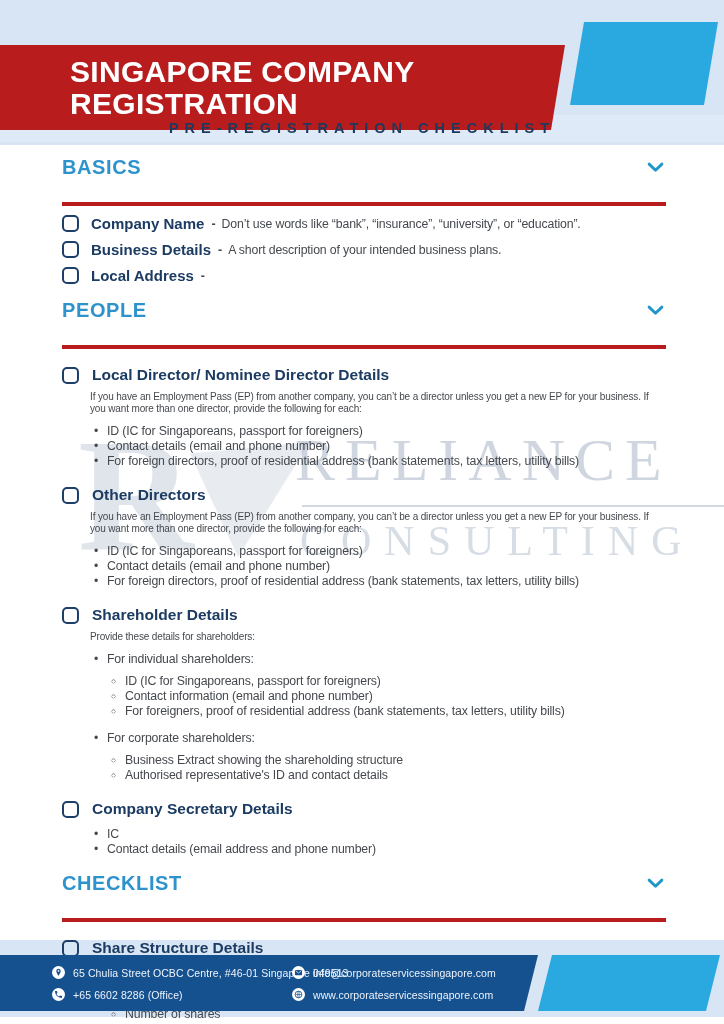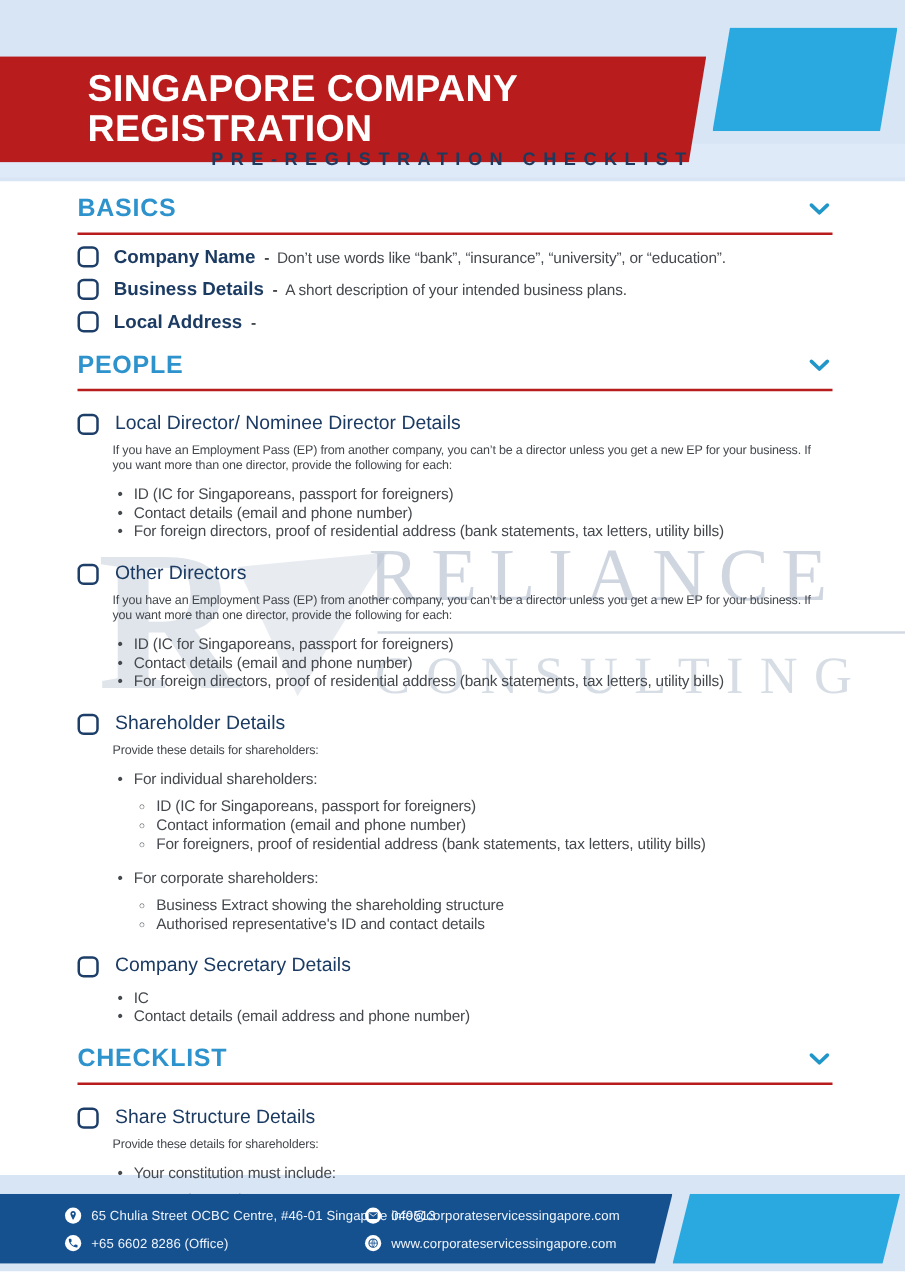--- a/index.html
+++ b/index.html
@@ -32,36 +32,36 @@
               letter-spacing:10px; color:rgba(168,180,198,0.55); }
   .wm-rule { position:absolute; left:242px; right:0; top:83px; height:2px; background:rgba(168,180,198,0.5); }
   .wm-line2 { position:absolute; left:240px; top:95px; font-family:"Liberation Serif", serif; font-size:42px;
               letter-spacing:13px; color:rgba(175,187,204,0.5); }
 
   
   .content { position:absolute; top:156px; left:62px; width:604px; z-index:1; }
   .section { margin-top:15px; }
   .section:first-child { margin-top:0; }
   .sec-head { display:flex; justify-content:space-between; align-items:center;
-              padding-bottom:7px; border-bottom:2px solid #b91c1c; }
+              padding-bottom:23px; border-bottom:4px solid #b91c1c; }
   .sec-title { color:#2e93cc; font-weight:bold; font-size:20px; letter-spacing:0.6px; }
   .chev { display:flex; align-items:center; margin-right:2px; cursor:pointer; }
 
   .b-row { display:flex; align-items:center; margin-top:9px; }
   .cbx { width:17px; height:17px; border:2.6px solid #1c3e68; border-radius:5px; background:transparent;
          flex-shrink:0; display:inline-block; cursor:pointer; }
   .b-row .cbx { margin-right:12px; }
   .b-label { color:#1c3b63; font-weight:bold; font-size:15px; margin-right:7px; white-space:nowrap; }
   .b-sep { color:#45494e; font-weight:bold; font-size:12.5px; margin-right:6px; }
   .b-desc { color:#45494e; font-size:12.3px; letter-spacing:-0.15px; }
 
   .c-item { margin-top:17px; }
   .c-head { display:flex; align-items:center; }
   .c-head .cbx { margin-right:13px; }
-  .c-label { color:#1c3b63; font-weight:normal; font-size:15.5px; }
+  .c-label { color:#1c3b63; font-weight:bold; font-size:15.5px; }
   .c-para { margin:7px 0 0 28px; color:#45494e; font-size:10px; line-height:1.2; letter-spacing:-0.15px; }
   .u1 { margin:9px 0 0 28px; list-style:none; color:#45494e; font-size:12.3px; line-height:1.22; letter-spacing:-0.15px; }
   .b1 { position:relative; padding-left:17px; }
   .b1::before { content:"\2022"; position:absolute; left:4px; top:0; color:#45494e; }
   .u2 { margin:7px 0 12px 19px; list-style:none; }
   .b2 { position:relative; padding-left:16px; }
   .b2::before { content:"\25CB"; position:absolute; left:2px; top:1.5px; font-size:8.5px; color:#45494e; }
 
   
   .ftr-dark { position:absolute; top:955px; left:0; width:538px; height:56px; background:#15508f;

